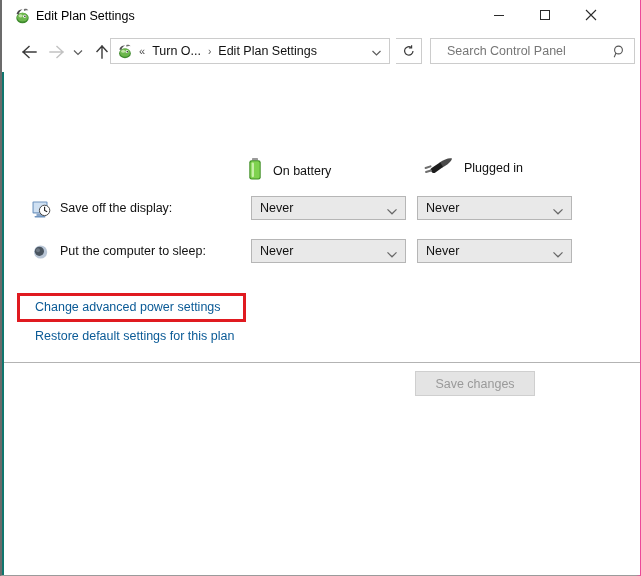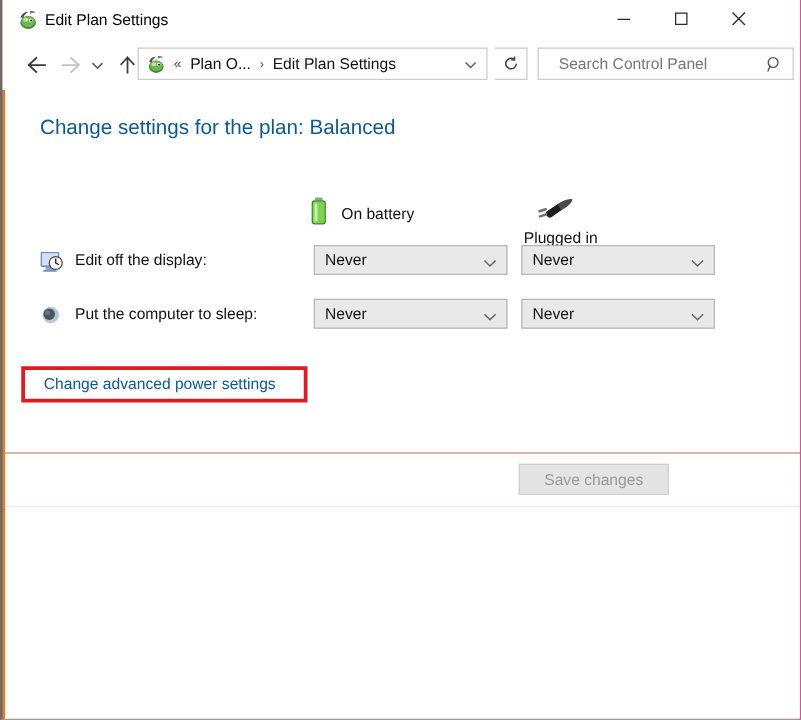--- a/index.html
+++ b/index.html
@@ -12,21 +12,21 @@
     background: #ffffff;
     font-family: "Liberation Sans", sans-serif;
     overflow: hidden;
     -webkit-font-smoothing: antialiased;
   }
 
   .window {
     position: relative;
     width: 641px;
     height: 576px;
-    background: #f97316;
+    background: #0f766e;
     box-sizing: border-box;
     border-left: 2px solid #6b6b6b;
     border-right: 5px solid #ec4899;
     border-bottom: 1px solid #9b9b9b;
   }
 
   
   .accent-stripe {
     position: absolute;
     left: 565px;
@@ -209,21 +209,21 @@
     white-space: nowrap;
   }
 
   .col-header {
     position: absolute;
     display: flex;
     align-items: center;
     height: 24px;
   }
   .col-header-battery { left: 243px; top: 87px; }
-  .col-header-plugged { left: 405px; top: 84px; flex-direction: column; }
+  .col-header-plugged { left: 418px; top: 84px; }
   .col-header-label {
     margin-left: 10px;
     font-size: 12.5px;
     color: #111111;
     white-space: nowrap;
   }
 
   .setting-row {
     position: absolute;
     left: 0;
@@ -423,21 +423,21 @@
         <ellipse cx="9.5" cy="11" rx="6.2" ry="5.2" fill="#3f8a2e"></ellipse>
         <ellipse cx="9.5" cy="10.2" rx="5.4" ry="4.4" fill="#6cb74d"></ellipse>
         <ellipse cx="7.6" cy="8.8" rx="2.1" ry="1.6" fill="#bfe3a4"></ellipse>
         <circle cx="11.6" cy="9.2" r="1.5" fill="#ffffff"></circle>
         <circle cx="11.9" cy="9.3" r="0.8" fill="#16160f"></circle>
         <path d="M3.5 7 C4.4 3.6 7.2 2.2 9.6 2.6 C7.6 3.6 6.2 5.2 5.6 7.4 Z" fill="#4c4c4c"></path>
         <path d="M10.8 2.2 C12.8 1.4 14.6 2.0 15.3 3.4 C13.6 3.0 12.2 3.3 11.1 4.0 Z" fill="#6d6d6d"></path>
       </svg>
     </span>
     <span class="addr-chev">«</span>
-    <span class="addr-seg">Plan O...</span>
+    <span class="addr-seg">Turn O...</span>
     <span class="addr-sep">›</span>
     <span class="addr-seg">Edit Plan Settings</span>
     <span class="addr-drop">
       <svg width="13" height="13" viewBox="0 0 13 13">
         <path d="M2.5 5 L6.5 9 L10.5 5" stroke="#5d5d5d" stroke-width="1.2" fill="none"></path>
       </svg>
     </span>
   </div>
 
   <div class="refresh-btn">
@@ -452,21 +452,20 @@
     <span class="search-icon-wrap">
       <svg width="15" height="15" viewBox="0 0 15 15">
         <circle cx="6.5" cy="6" r="3.9" stroke="#555555" stroke-width="1.1" fill="none"></circle>
         <path d="M4.0 9.0 L2.2 13.2" stroke="#555555" stroke-width="1.1" fill="none"></path>
       </svg>
     </span>
   </div>
 
   <div class="content">
 
-    <div class="page-title">Change settings for the plan: Balanced</div>
 
     <div class="col-header col-header-battery">
       <span>
         <svg width="16" height="24" viewBox="0 0 16 24">
           <rect x="5" y="1" width="6" height="2.4" rx="0.7" fill="#9a9a9a"></rect>
           <rect x="2.3" y="3.2" width="11.4" height="19.4" rx="2.4" fill="#3f8f24"></rect>
           <rect x="3.3" y="4.2" width="9.4" height="17.4" rx="1.9" fill="#7fd24f"></rect>
           <rect x="4.6" y="5.4" width="2.4" height="14.8" rx="1.1" fill="#c7f0a7"></rect>
         </svg>
       </span>
@@ -489,21 +488,21 @@
       <span class="row-icon">
         <svg width="20" height="20" viewBox="0 0 20 20">
           <rect x="1.5" y="2.5" width="15" height="12" rx="1" fill="#6f94bf"></rect>
           <rect x="2.6" y="3.5" width="12.8" height="9.8" fill="#cfe0f2"></rect>
           <rect x="5.5" y="14.5" width="7" height="3" fill="#8aa6c8"></rect>
           <rect x="3.5" y="17" width="11" height="1.4" rx="0.7" fill="#6f94bf"></rect>
           <circle cx="13.6" cy="11.4" r="5.2" fill="#ffffff" stroke="#4a4a4a" stroke-width="1"></circle>
           <path d="M13.6 7.8 L13.6 11.4 L16.2 12.8" stroke="#1f1f1f" stroke-width="1.1" fill="none"></path>
         </svg>
       </span>
-      <span class="row-label">Edit off the display:</span>
+      <span class="row-label">Save off the display:</span>
 
       <div class="combo combo-a">
         <span class="combo-text">Never</span>
         <span class="combo-arrow">
           <svg width="12" height="11" viewBox="0 0 12 11">
             <path d="M1.5 3.4 L6 7.8 L10.5 3.4" stroke="#666666" stroke-width="1.2" fill="none"></path>
           </svg>
         </span>
       </div>
 
@@ -541,20 +540,21 @@
         <span class="combo-text">Never</span>
         <span class="combo-arrow">
           <svg width="12" height="11" viewBox="0 0 12 11">
             <path d="M1.5 3.4 L6 7.8 L10.5 3.4" stroke="#666666" stroke-width="1.2" fill="none"></path>
           </svg>
         </span>
       </div>
     </div>
 
     <a class="link link-advanced" href="#" style="text-decoration:none">Change advanced power settings</a>
+    <a class="link link-restore" href="#" style="text-decoration:none">Restore default settings for this plan</a>
 
     <div class="redbox"></div>
   </div>
 
   <div class="footer-divider"></div>
   <div class="footer">
     <div class="btn btn-save">
       <span>Save changes</span>
     </div>
   </div>

